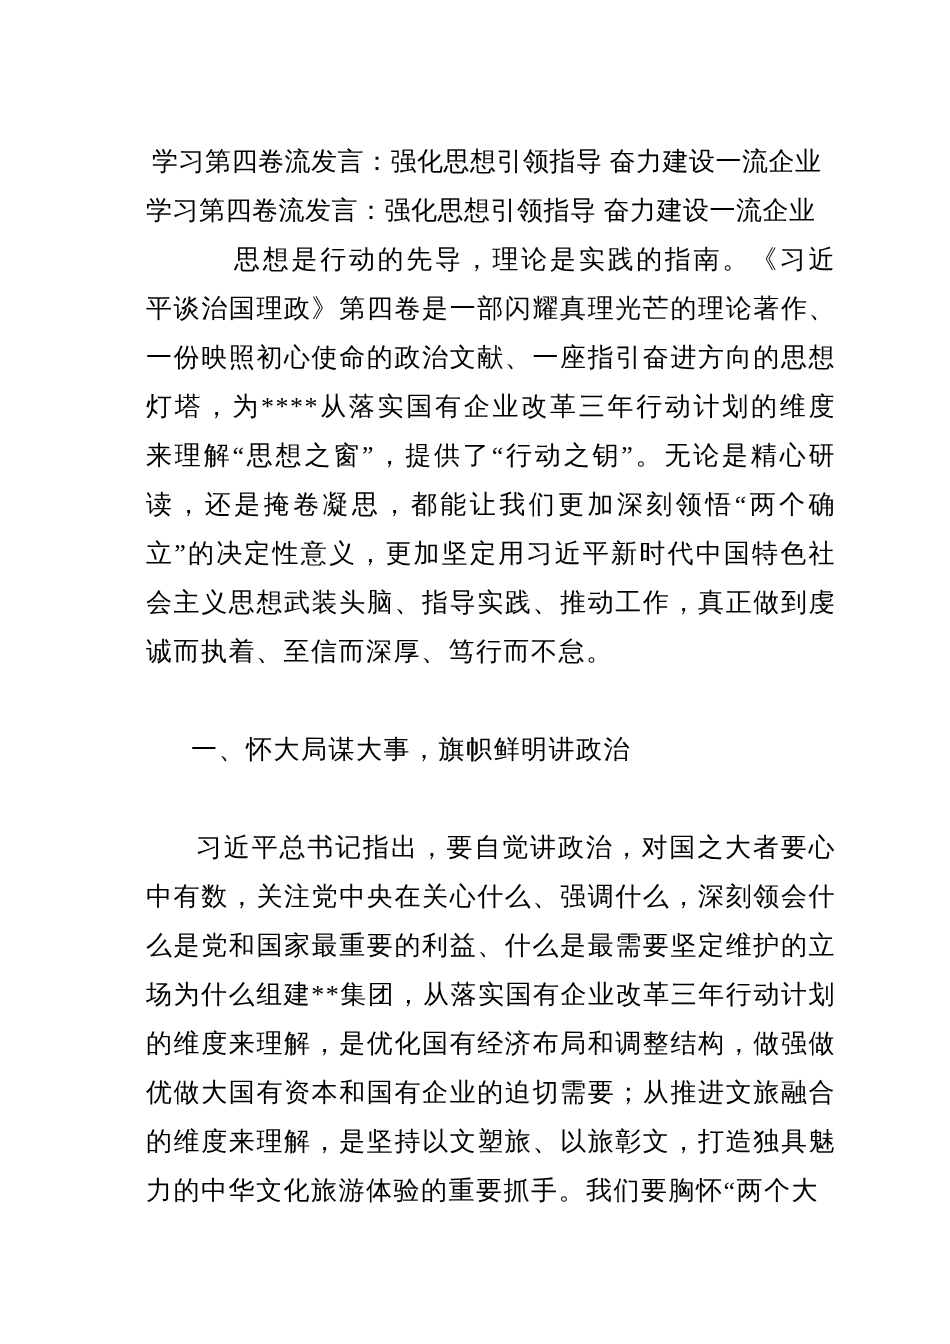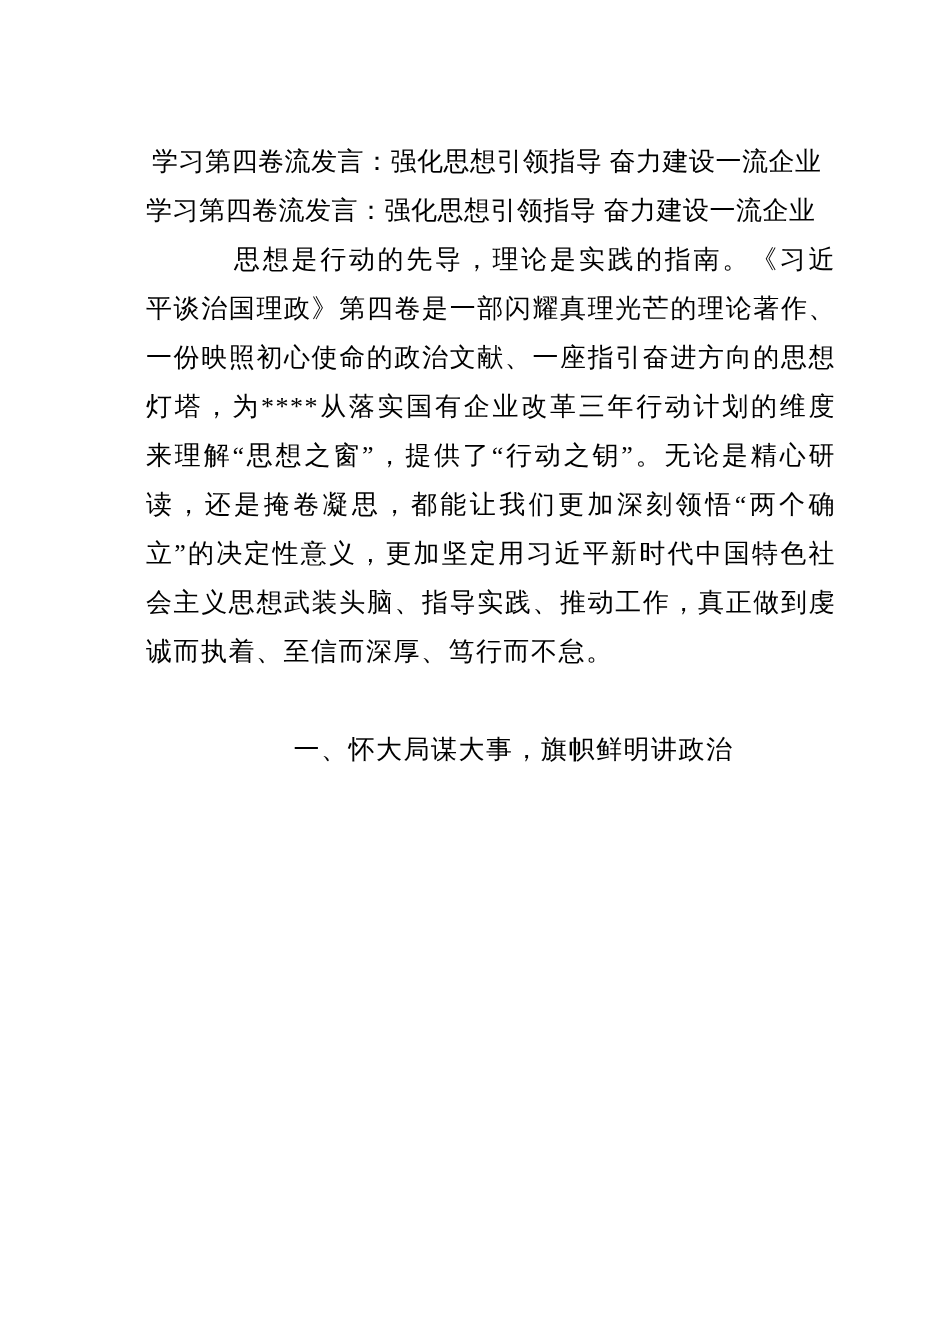--- a/index.html
+++ b/index.html
@@ -36,29 +36,30 @@
   .para {
     text-align: justify;
     letter-spacing: 1.5px;
   }
   .para-intro {
     text-indent: 88px;
   }
   .section-heading {
     text-indent: 45px;
     margin: 49px 0 49px 0 !important;
-    text-align: center;
+    text-align: left;
     letter-spacing: 1.5px;
     white-space: nowrap;
   }
   .para-body {
     text-indent: 50px;
   }
 </style>
 </head>
 <body>
 
 <div class="page">
   <p class="doc-title first">学习第四卷流发言：强化思想引领指导 奋力建设一流企业</p>
   <p class="doc-title">学习第四卷流发言：强化思想引领指导 奋力建设一流企业</p>
   <p class="para para-intro">思想是行动的先导，理论是实践的指南。《习近平谈治国理政》第四卷是一部闪耀真理光芒的理论著作、一份映照初心使命的政治文献、一座指引奋进方向的思想灯塔，为****从落实国有企业改革三年行动计划的维度来理解“思想之窗”，提供了“行动之钥”。无论是精心研读，还是掩卷凝思，都能让我们更加深刻领悟“两个确立”的决定性意义，更加坚定用习近平新时代中国特色社会主义思想武装头脑、指导实践、推动工作，真正做到虔诚而执着、至信而深厚、笃行而不怠。</p>
   <p class="section-heading">一、怀大局谋大事，旗帜鲜明讲政治</p>
+  <p class="para para-body">习近平总书记指出，要自觉讲政治，对国之大者要心中有数，关注党中央在关心什么、强调什么，深刻领会什么是党和国家最重要的利益、什么是最需要坚定维护的立场为什么组建**集团，从落实国有企业改革三年行动计划的维度来理解，是优化国有经济布局和调整结构，做强做优做大国有资本和国有企业的迫切需要；从推进文旅融合的维度来理解，是坚持以文塑旅、以旅彰文，打造独具魅力的中华文化旅游体验的重要抓手。我们要胸怀“两个大</p>
 </div>
 
 </body></html>

